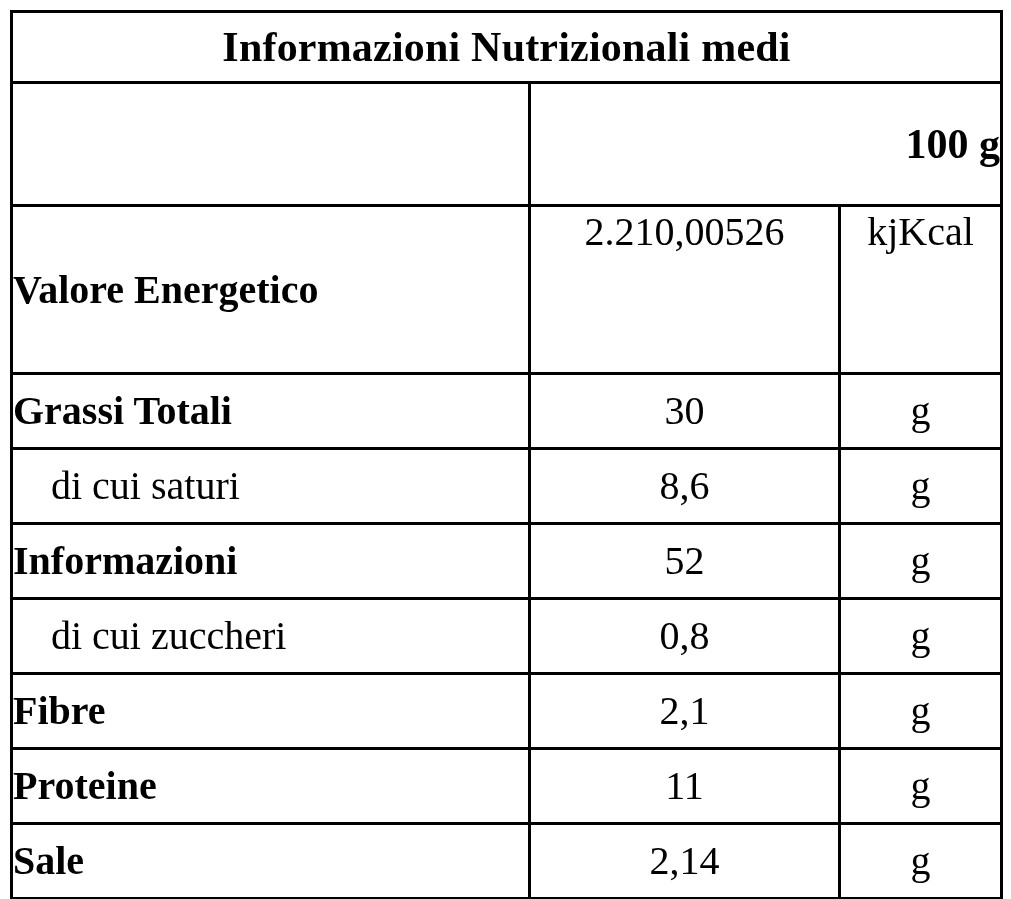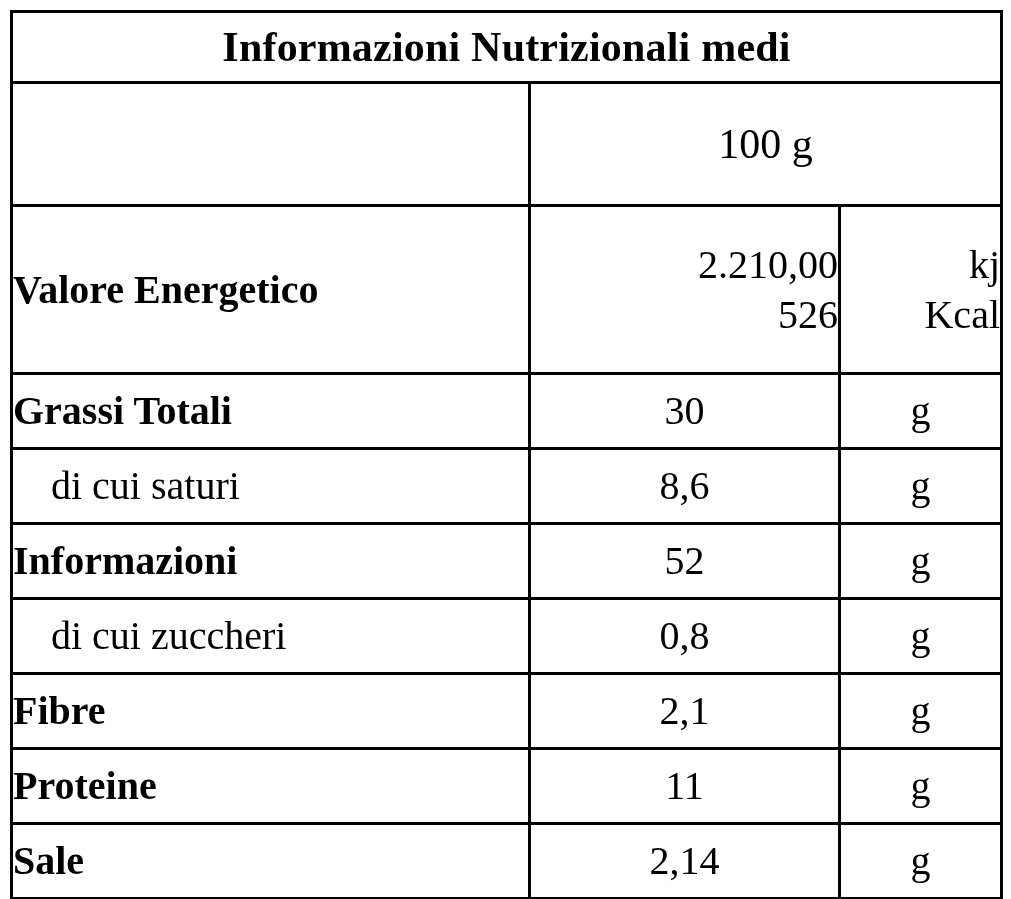--- a/index.html
+++ b/index.html
@@ -46,22 +46,22 @@
     text-align: center;
     font-weight: bold;
     font-size: 42px;
     letter-spacing: 0.2px;
     height: 68px;
     line-height: 68px;
     white-space: nowrap;
   }
 
   .portion-cell {
-    text-align: center;
-    font-weight: normal;
+    text-align: right;
+    font-weight: bold;
     font-size: 42px;
     height: 120px;
     line-height: 120px;
     margin-top: 8px;
   }
 
   .blank-cell {
     height: 120px;
   }
 
@@ -96,23 +96,23 @@
   
   .energy-label {
     font-weight: bold;
     font-size: 40px;
     padding-left: 12px;
     height: 165px;
     white-space: nowrap;
   }
   .stack {
     display: flex;
-    flex-direction: column;
+    flex-direction: row;
     justify-content: center;
-    align-items: flex-end;
+    align-items: flex-start;
     height: 165px;
     font-size: 40px;
     line-height: 1.25;
   }
   .stack .line { display: block; }
   .energy-cell { height: 165px; padding: 0; }
 
   .last-row td { border-bottom: 3px solid #000000; }
 </style>
 </head>

